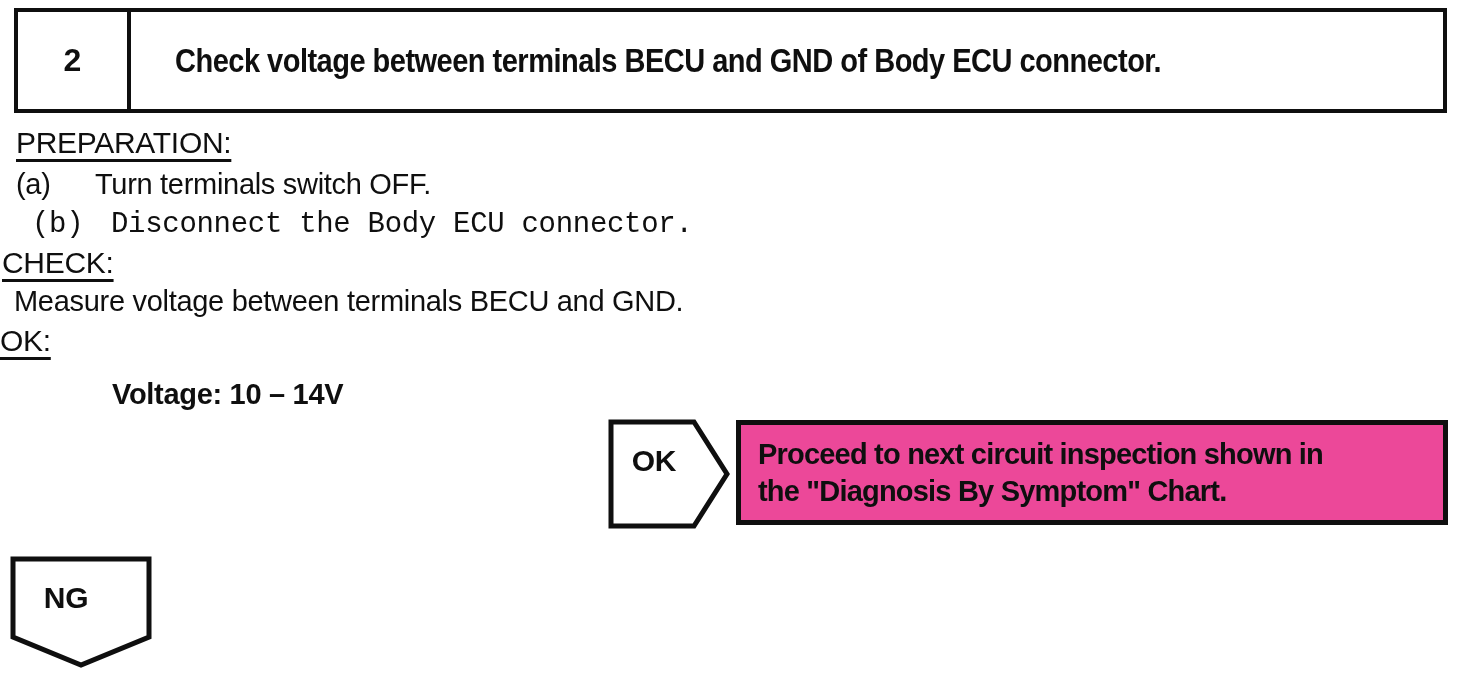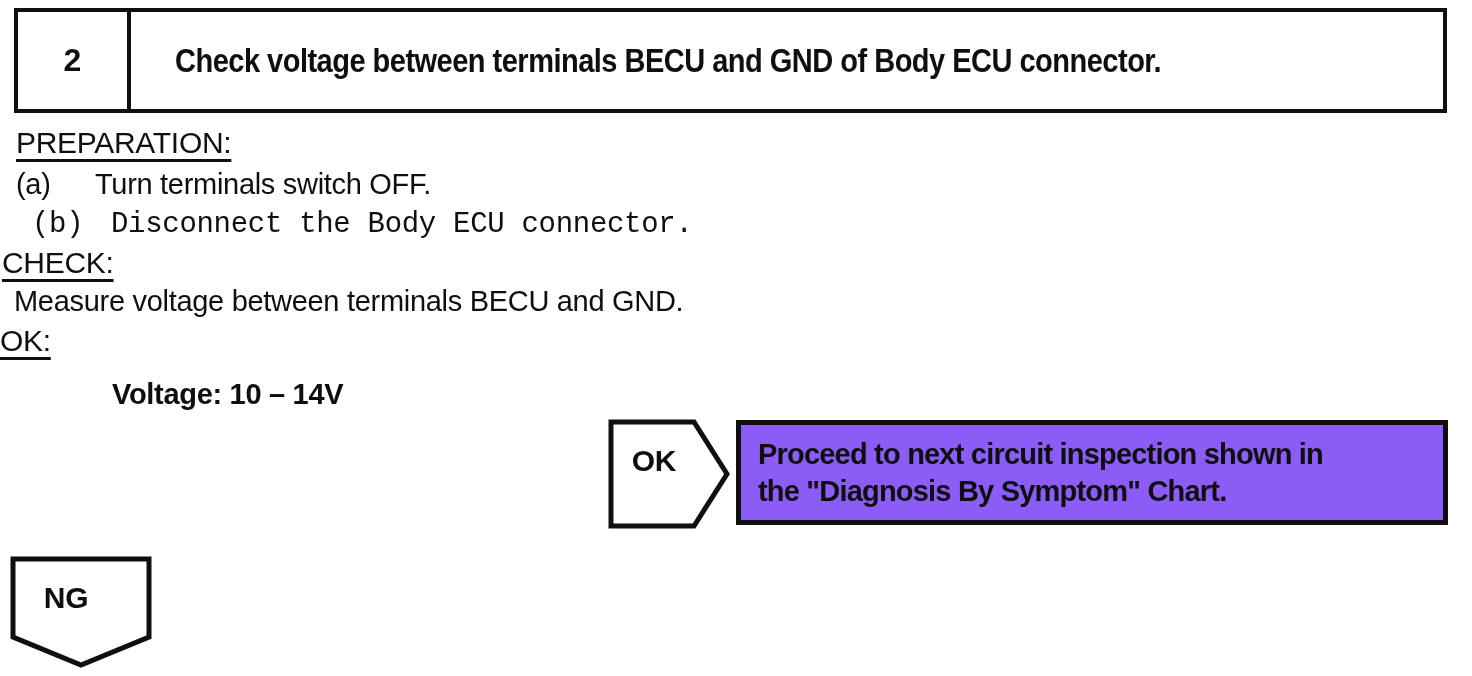--- a/index.html
+++ b/index.html
@@ -97,21 +97,21 @@
     letter-spacing: -0.3px;
   }
   .result-box {
     position: absolute;
     left: 736px;
     top: 420px;
     width: 712px;
     height: 105px;
     border: 5px solid #0f0f0f;
     box-sizing: border-box;
-    background: #8b5cf6;
+    background: #ec4899;
     display: flex;
     flex-direction: column;
     justify-content: center;
     padding-left: 17px;
   }
   .result-box .result-line {
     font-weight: bold;
     font-size: 29px;
     letter-spacing: -0.8px;
     line-height: 37px;

